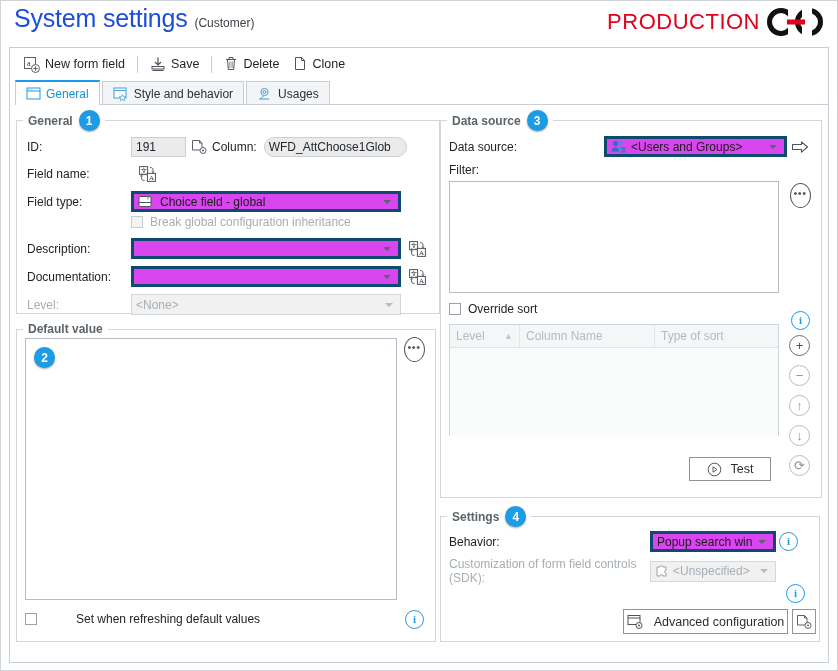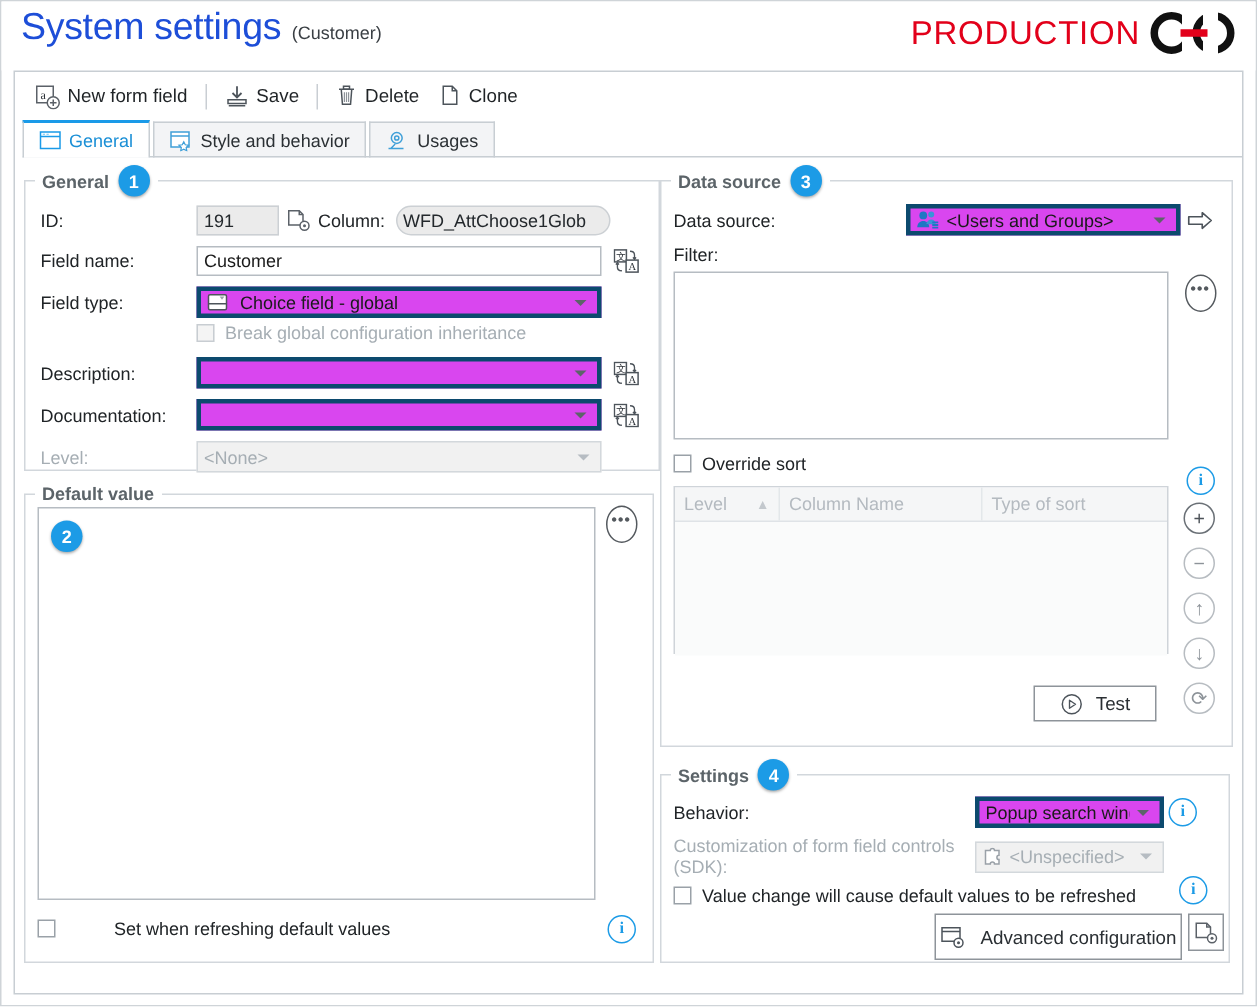--- a/index.html
+++ b/index.html
@@ -204,21 +204,20 @@
                   <circle cx="12" cy="11.5" r="3" fill="#fff" stroke="#5b6168"></circle>
                   <circle cx="12" cy="11.5" r="1" fill="#5b6168"></circle>
                 </svg>
               </div>
               <span class="lbl" style="width:auto;margin-right:7px;">Column:</span>
               <div class="fakeinput readonly" style="width:143px;border-radius:10px;">WFD_AttChoose1Glob</div>
             </div>
 
             <div class="row">
               <span class="lbl">Field name:</span>
-              <input class="tb" style="width: 270px;" value="Customer">
               <div class="icobtn" style="width:24px;height:20px;margin-left:4px;">
                 <svg width="17" height="16" viewBox="0 0 17 16">
                   <rect x="0.6" y="0.6" width="8" height="8" fill="#fff" stroke="#4d545b"></rect>
                   <text x="1.8" y="7" font-size="6.5" font-family="DejaVu Sans, sans-serif" fill="#2b3036">文</text>
                   <path d="M11 1.5c2.5 0 3 1 3 2.5v2M13 5.6l1 1.3 1-1.3" fill="none" stroke="#4d545b" stroke-width=".9"></path>
                   <rect x="8.4" y="7.4" width="8" height="8" fill="#fff" stroke="#4d545b"></rect>
                   <text x="10" y="14" font-size="7" font-family="Liberation Serif, serif" fill="#2b3036">A</text>
                   <path d="M5.6 14.5c-2.5 0-3-1-3-2.5v-2M3.6 10.4l-1-1.3-1 1.3" fill="none" stroke="#4d545b" stroke-width=".9"></path>
                 </svg>
               </div>
@@ -434,29 +433,25 @@
               <span class="lbl dim" style="width:201px;">Customization of form field controls (SDK):</span>
               <div class="combo disabled" style="width:126px;">
                 <svg width="14" height="13" viewBox="0 0 14 13" style="margin-right:4px;flex:none;">
                   <path d="M2 2h3.2a1.4 1.4 0 1 1 2.8 0H11v3.2a1.4 1.4 0 1 0 0 2.8V11H8a1.4 1.4 0 1 0-2.8 0H2z" fill="#fff" stroke="#9aa1a8"></path>
                 </svg>
                 <span class="txt">&lt;Unspecified&gt;</span>
                 <span class="caret dim"></span>
               </div>
             </div>
 
-            <div class="chkrow" style="margin-bottom:6px;">
-              <span class="chk"></span>
-              <span>Value change will cause default values to be refreshed</span>
-            </div>
             <div class="icobtn" style="position:absolute;left:345px;top:57px;">
               <span class="info">i</span>
             </div>
 
-            <div class="btn" style="position:absolute;left:182px;top:82px;width:165px;height:31px;">
+            <div class="btn" style="position:absolute;left:182px;top:82px;width:165px;height:25px;">
               <svg width="18" height="16" viewBox="0 0 18 16">
                 <rect x="1" y="1.5" width="12" height="9" fill="#fff" stroke="#4d545b"></rect>
                 <path d="M1 4h12" stroke="#4d545b"></path>
                 <circle cx="12" cy="11.5" r="3" fill="#fff" stroke="#4d545b"></circle>
                 <circle cx="12" cy="11.5" r="1" fill="#4d545b"></circle>
               </svg>
               <span>Advanced configuration</span>
             </div>
             <div class="sqbtn" style="position:absolute;left:351px;top:82px;width:24px;height:25px;">
               <svg width="17" height="16" viewBox="0 0 17 16">

